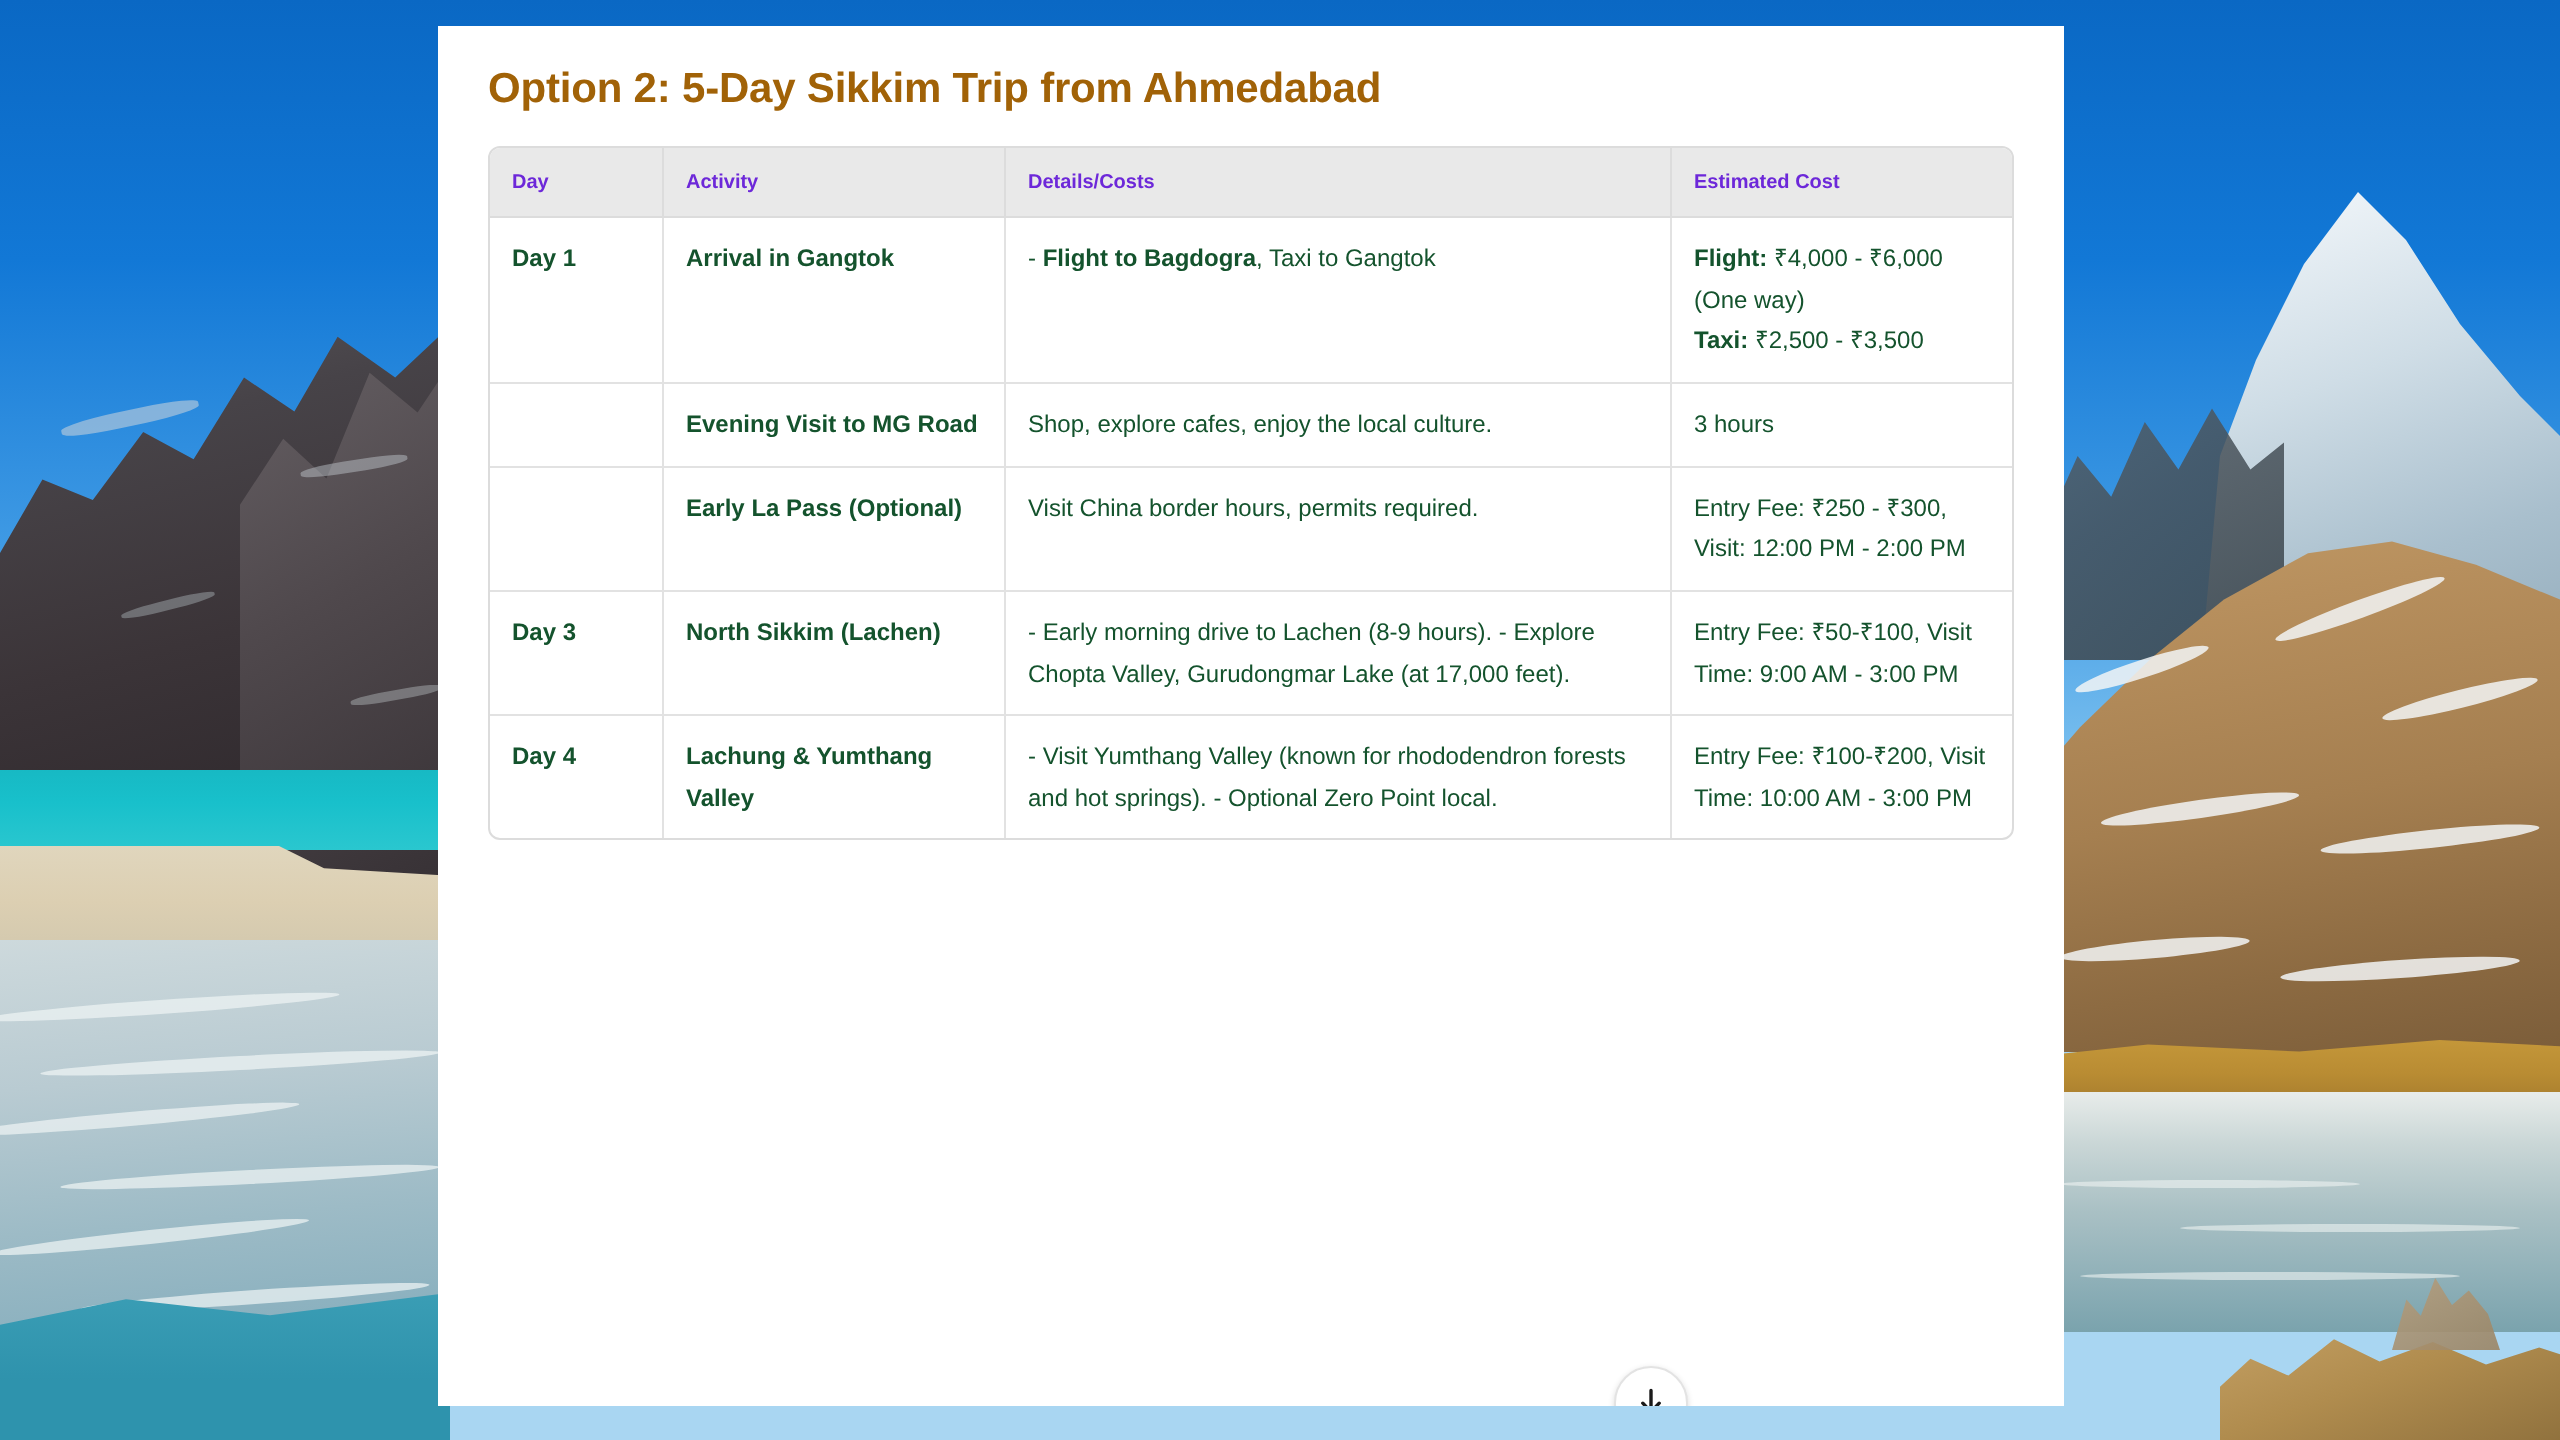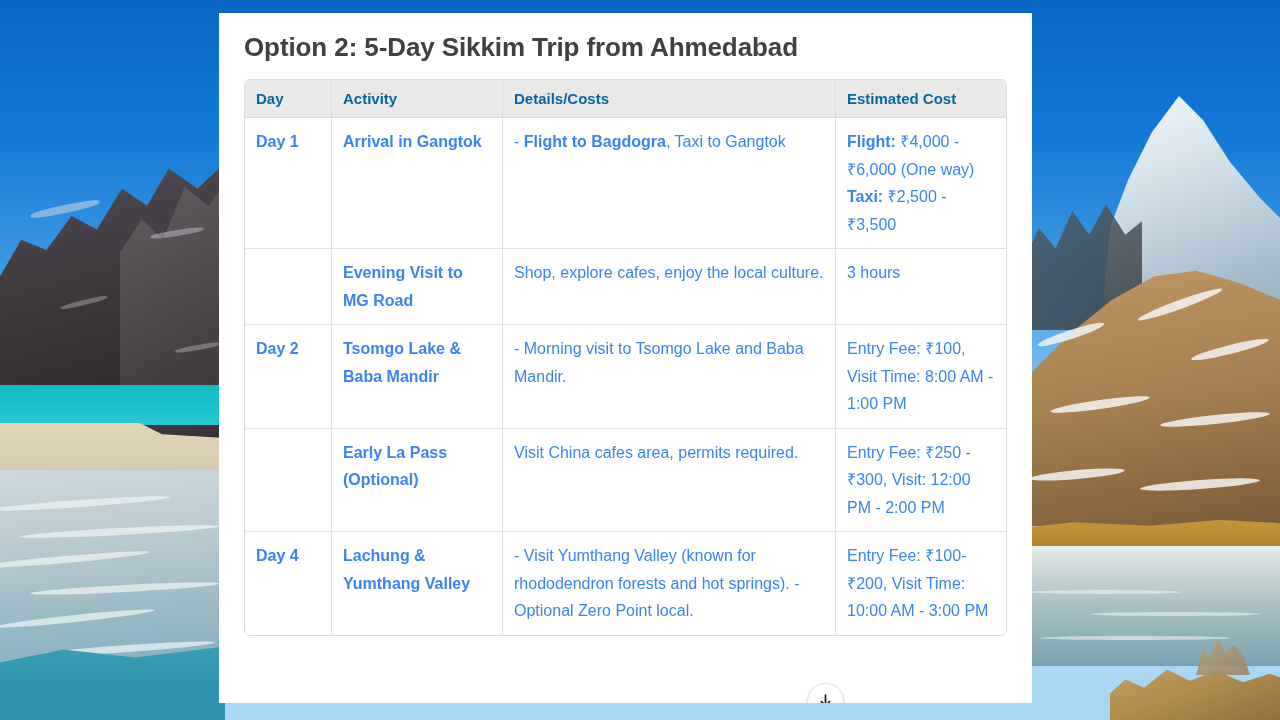--- a/index.html
+++ b/index.html
@@ -61,37 +61,37 @@
       clip-path:polygon(10% 100%,22% 44%,34% 62%,46% 20%,60% 50%,74% 34%,90% 60%,100% 100%);opacity:.9;}
   .l-bottomwater{position:absolute;left:0;top:690px;width:225px;height:30px;background:#2e93ad;}
 
   
   #panel{
     position:absolute;left:219px;top:13px;width:813px;height:690px;
     background:#ffffff;overflow:hidden;
   }
   #panel-inner{padding:19px 0 0 25px;}
   #doc-title{
-    font-size:26px;font-weight:bold;color:#404040;letter-spacing:-.1px;
+    font-size:21px;font-weight:bold;color:#a16207;letter-spacing:-.1px;
     margin:0 4px 16px 0;line-height:1.2;
   }
 
   
   table.itin{
     border-collapse:separate;border-spacing:0;width:763px;table-layout:fixed;
     border:1px solid #dcdcdc;border-radius:6px;overflow:hidden;background:#fff;
   }
   table.itin th{
-    background:#e9e9e9;color:#0369a1;font-size:15px;font-weight:bold;
+    background:#e9e9e9;color:#6d28d9;font-size:10px;font-weight:bold;
     text-align:left;padding:10px 11px;border-bottom:1px solid #dcdcdc;
     border-right:1px solid #dcdcdc;vertical-align:middle;height:14px;
   }
   table.itin th:last-child{border-right:none;}
   table.itin td{
-    font-size:16px;color:#3b82f6;padding:10px 11px;line-height:1.72;
+    font-size:12px;color:#14532d;padding:10px 11px;line-height:1.72;
     border-bottom:1px solid #e2e2e2;border-right:1px solid #e2e2e2;
     vertical-align:top;
   }
   table.itin td:last-child{border-right:none;}
   table.itin tr:last-child td{border-bottom:none;}
   .c-day{width:64px;font-weight:bold;}
   .c-act{width:148px;font-weight:bold;}
   .c-det{width:310px;}
   .c-cost{width:auto;}
   .b{font-weight:bold;}
@@ -175,33 +175,33 @@
           </tr>
           <tr>
             <td class="c-day"></td>
             <td class="c-act">Evening Visit to MG Road</td>
             <td class="c-det">Shop, explore cafes, enjoy the local culture.</td>
             <td class="c-cost">
               <span class="ln"><span>3 hours</span></span>
             </td>
           </tr>
           <tr>
-            <td class="c-day">Day 2</td>
-            <td class="c-act">Tsomgo Lake &amp; Baba Mandir</td>
-            <td class="c-det">- Morning visit to Tsomgo Lake and Baba Mandir.</td>
-            <td class="c-cost">
-              <span class="ln"><span>Entry Fee: ₹100, Visit Time: 8:00 AM - 1:00 PM</span></span>
-            </td>
-          </tr>
-          <tr>
             <td class="c-day"></td>
             <td class="c-act">Early La Pass (Optional)</td>
-            <td class="c-det">Visit China cafes area, permits required.</td>
+            <td class="c-det">Visit China border hours, permits required.</td>
             <td class="c-cost">
               <span class="ln"><span>Entry Fee: ₹250 - ₹300, Visit: 12:00 PM - 2:00 PM</span></span>
+            </td>
+          </tr>
+          <tr>
+            <td class="c-day">Day 3</td>
+            <td class="c-act">North Sikkim (Lachen)</td>
+            <td class="c-det">- Early morning drive to Lachen (8-9 hours). - Explore Chopta Valley, Gurudongmar Lake (at 17,000 feet).</td>
+            <td class="c-cost">
+              <span class="ln"><span>Entry Fee: ₹50-₹100, Visit Time: 9:00 AM - 3:00 PM</span></span>
             </td>
           </tr>
           <tr>
             <td class="c-day">Day 4</td>
             <td class="c-act">Lachung &amp; Yumthang Valley</td>
             <td class="c-det">- Visit Yumthang Valley (known for rhododendron forests and hot springs). - Optional Zero Point local.</td>
             <td class="c-cost">
               <span class="ln"><span>Entry Fee: ₹100-₹200, Visit Time: 10:00 AM - 3:00 PM</span></span>
             </td>
           </tr>

